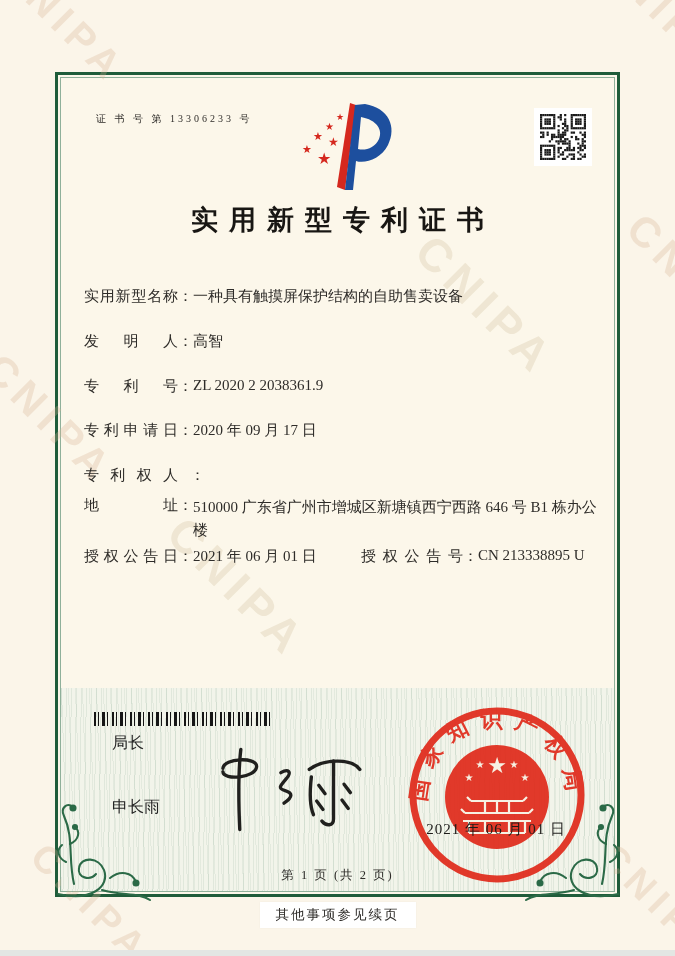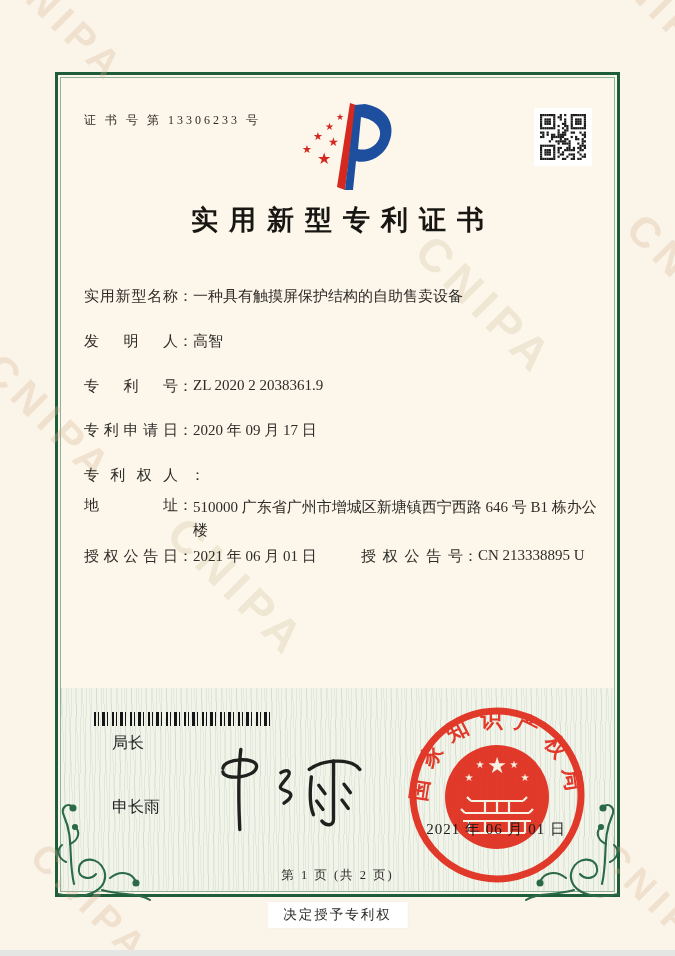--- a/index.html
+++ b/index.html
@@ -17,21 +17,21 @@
   #frame-inner{position:absolute;left:2px;top:2px;right:2px;bottom:2px;border:1.5px solid #8fb09a;}
   #wave-band{position:absolute;left:61px;top:688px;width:553px;height:203px;z-index:1;
      background:
        repeating-linear-gradient(91deg,rgba(120,158,134,.15) 0 1px,transparent 1px 5px),
        repeating-linear-gradient(88deg,rgba(120,158,134,.12) 0 1px,transparent 1px 7px),
        #f2f4ea;}
 
   .abs{position:absolute;z-index:2;}
   .txt{color:#2e2c29;}
 
-  #cert-no{left:84px;top:112px;font-size:12px;letter-spacing:3px;}
+  #cert-no{left:96px;top:112px;font-size:10px;letter-spacing:3px;}
   #logo{left:292px;top:100px;width:106px;height:94px;}
   #qr-box{left:534px;top:108px;width:58px;height:58px;background:#fff;display:flex;align-items:center;justify-content:center;}
   #title{left:0;top:202px;width:675px;text-align:center;font-size:27px;font-weight:bold;
          letter-spacing:11px;color:#181613;text-indent:11px;}
 
   .frow{left:84px;width:520px;font-size:15px;display:flex;align-items:flex-start;}
   .flabel{display:inline-block;width:94px;text-align:justify;text-align-last:justify;flex:none;}
   .flabel2{display:inline-block;width:102px;text-align:justify;text-align-last:justify;flex:none;}
   .fval{display:inline-block;}
   .addr-val{width:432px;line-height:23px;}
@@ -384,21 +384,21 @@
         <path d="M-32,18 L-36,14 M-32,18 L32,18 M32,18 L36,14"></path>
         <path d="M-12,6 L-12,18 M12,6 L12,18 M0,6 L0,18"></path>
         <path d="M-34,26 L34,26 M-28,26 L-28,38 M28,26 L28,38 M-28,38 L28,38"></path>
         <path d="M-12,26 L-12,38 M12,26 L12,38"></path>
       </g>
     </g>
   </svg>
   <div class="abs" id="seal-date">2021 年 06 月 01 日</div>
 
   <div class="abs txt" id="page-info">第 1 页 (共 2 页)</div>
-  <div class="abs" id="note-box">决定授予专利权</div>
+  <div class="abs" id="note-box">其他事项参见续页</div>
   <div class="abs" id="bottom-strip"></div>
 
   <svg class="abs corner" id="corner-left" viewBox="0 0 104 122" fill="none" stroke="#2b6a47" stroke-width="2.1" stroke-linecap="round">
     <path d="M8,112 C42,120 60,104 54,88 C49,75 31,74 29,86 C27,96 40,99 46,92"></path>
     <path d="M24,102 C18,76 24,56 14,34 C10,26 17,20 23,25"></path>
     <path d="M20,62 C29,58 31,49 24,44"></path>
     <path d="M16,80 C8,76 6,68 12,63"></path>
     <path d="M52,108 C72,114 88,110 100,118"></path>
     <path d="M60,96 C70,88 82,90 86,100"></path>
     <circle cx="23" cy="26" r="2.5" fill="#2b6a47"></circle>

